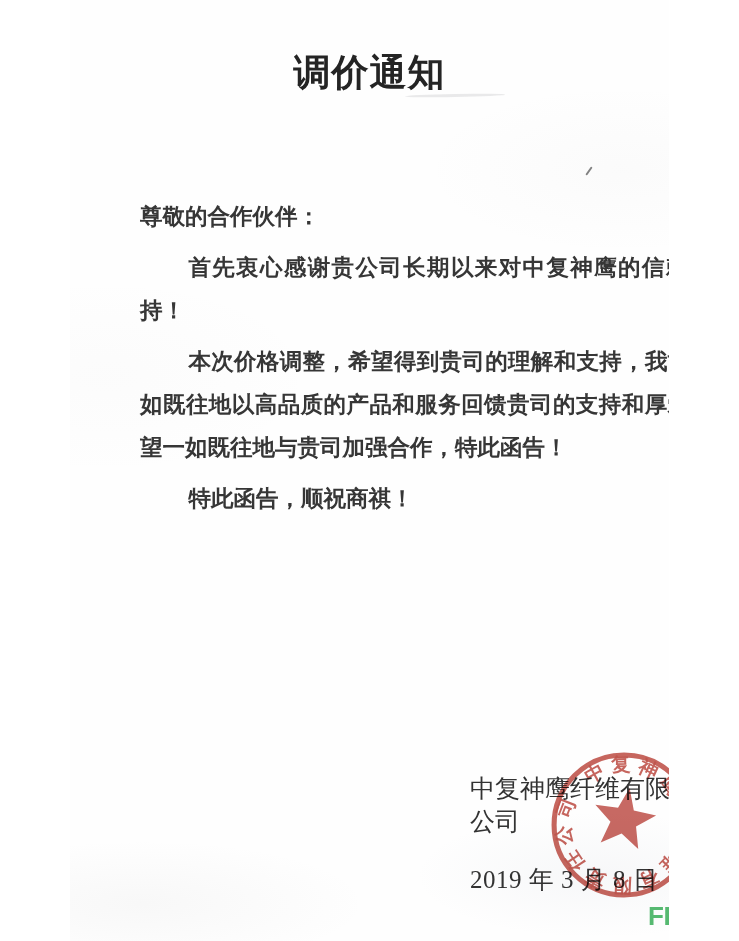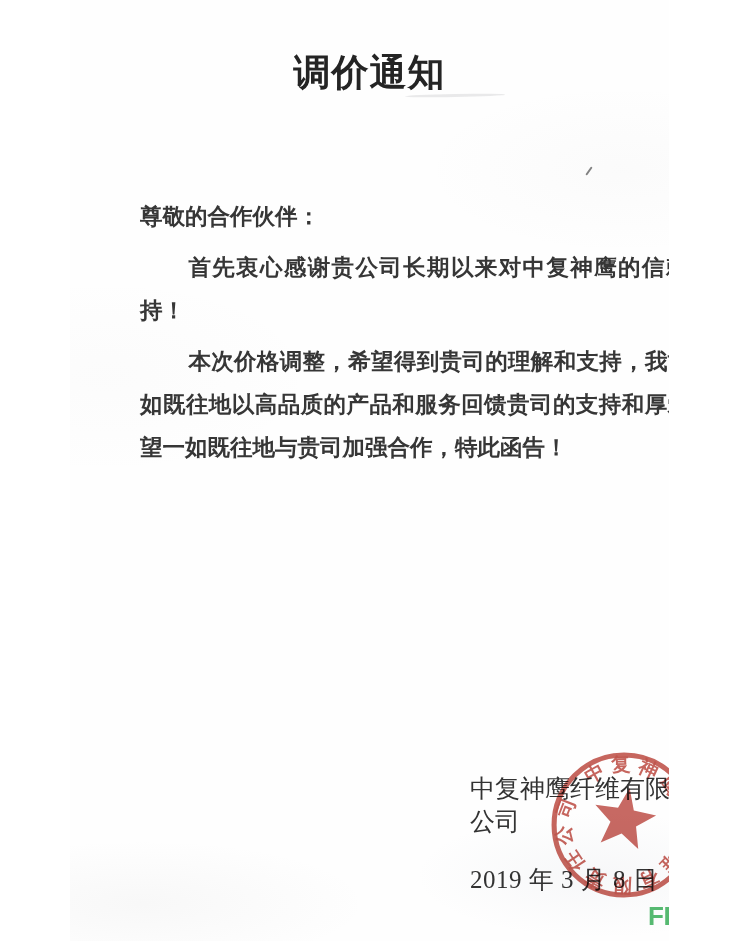--- a/index.html
+++ b/index.html
@@ -66,20 +66,21 @@
 
   <h1 class="doc-title">调价通知</h1>
 
   <div class="smudge-top"></div>
   <div class="slash-artifact"></div>
 
   <div class="doc-body">
     <p class="salutation">尊敬的合作伙伴：</p>
     <p class="para">首先衷心感谢贵公司长期以来对中复神鹰的信赖和支持！</p>
     <p class="para">本次价格调整，希望得到贵司的理解和支持，我司将一如既往地以高品质的产品和服务回馈贵司的支持和厚爱，希望一如既往地与贵司加强合作，特此函告！</p>
+    <p class="para">特此函告，顺祝商祺！</p>
   </div>
 
   <div class="signature">
     <div class="sig-company">中复神鹰纤维有限责任公司</div>
     <div class="sig-date">2019 年 3 月 8 日</div>
   </div>
 
   <svg class="stamp" viewBox="0 0 150 150" aria-hidden="true">
     <defs>
       <path id="seal-ring" d="M 41.6 35.2 A 52 52 0 1 1 108.4 114.8 A 52 52 0 1 1 41.6 35.2" fill="none"></path>

